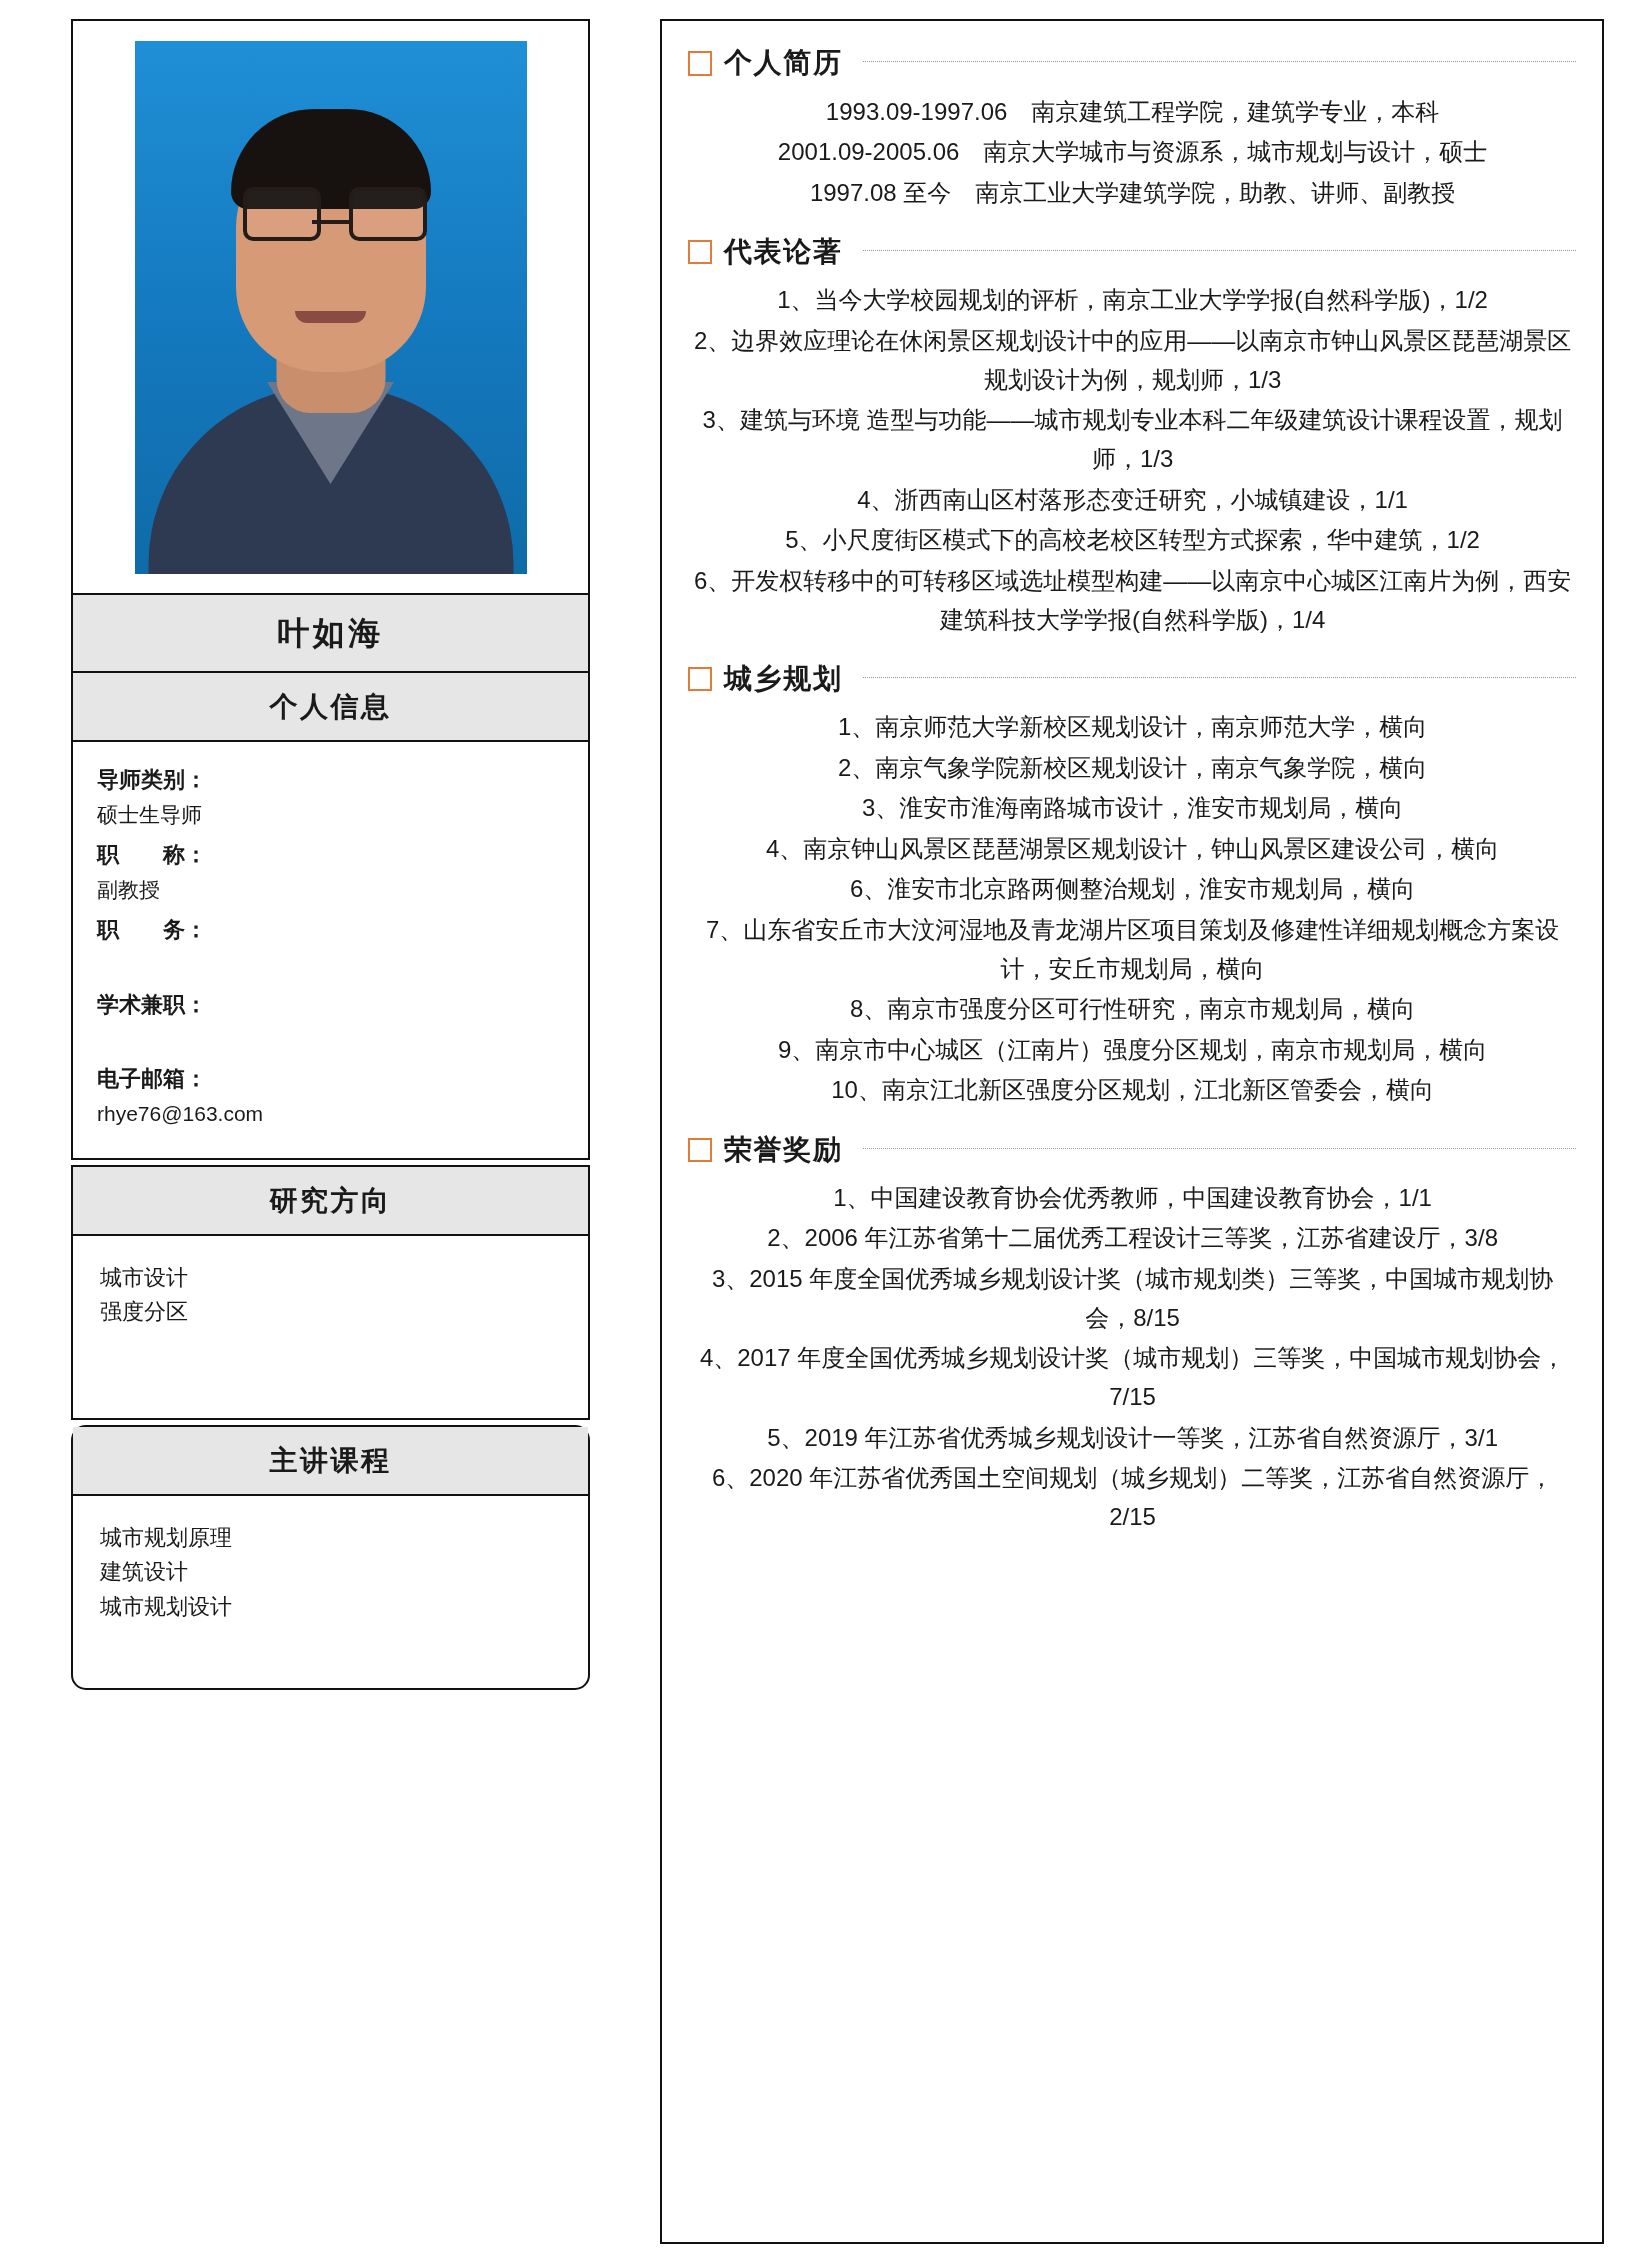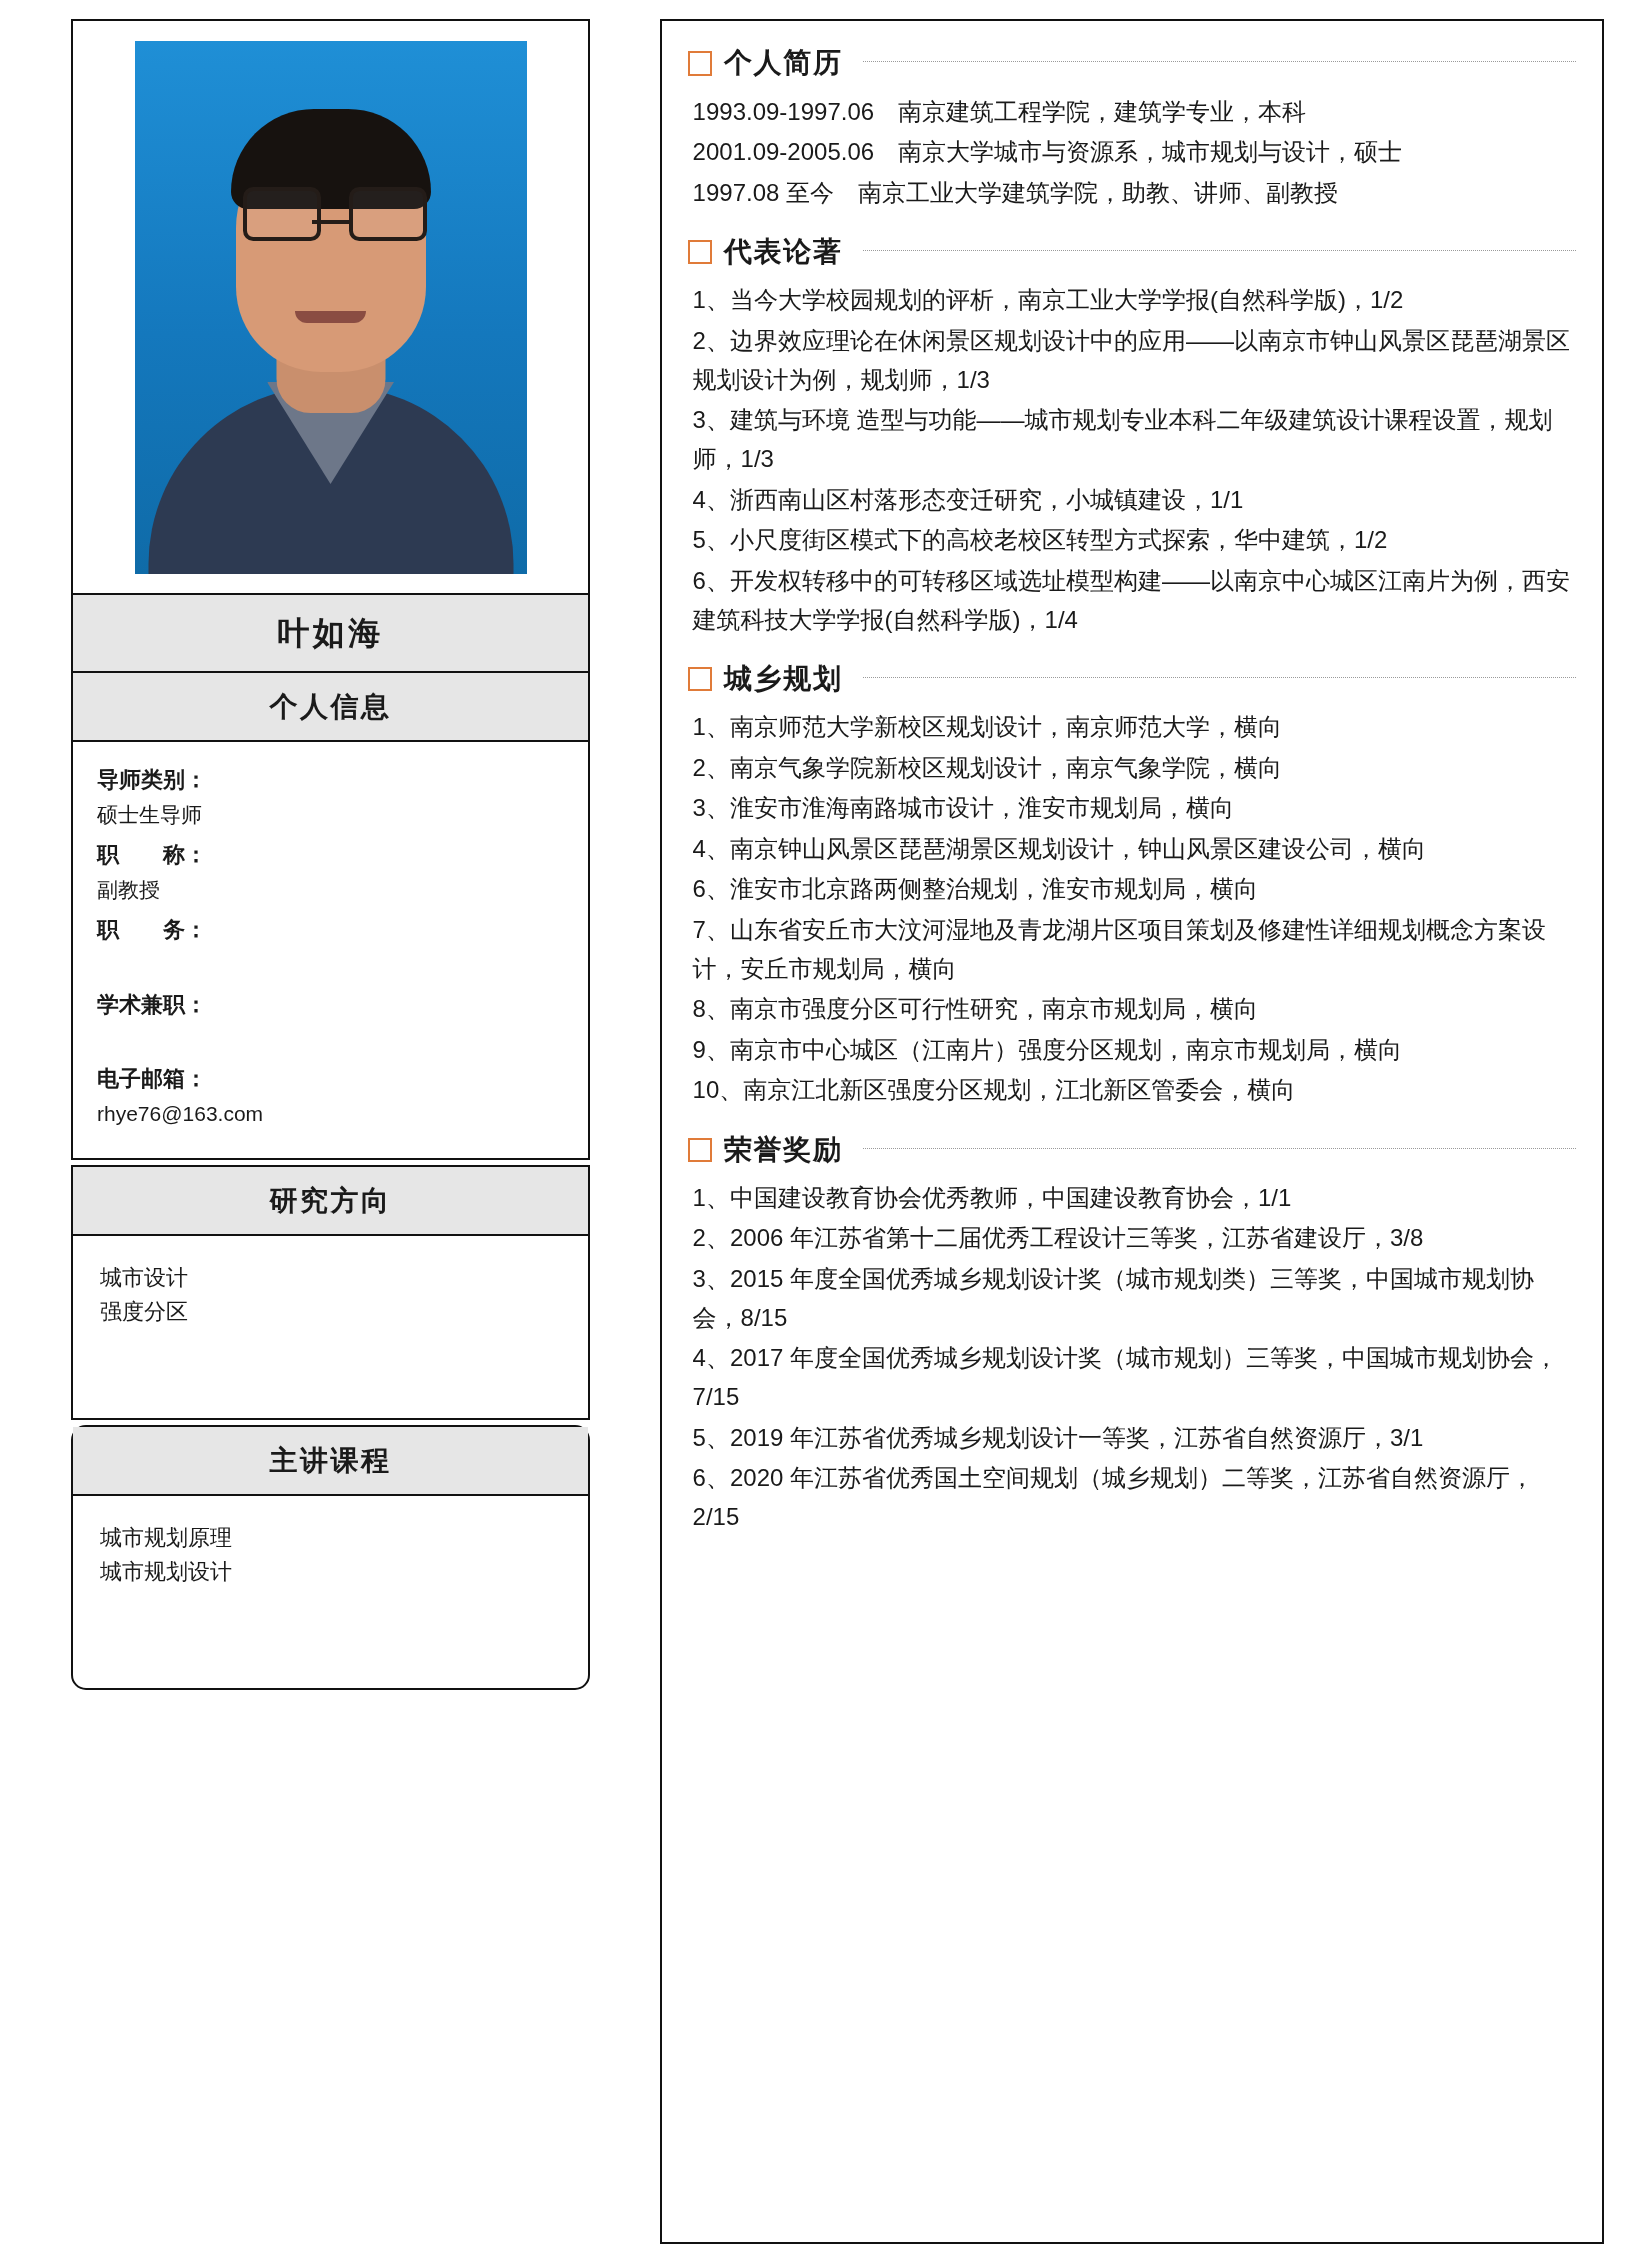--- a/index.html
+++ b/index.html
@@ -211,20 +211,21 @@
     flex: 1 1 auto;
     height: 0;
     border-bottom: 1.7px dotted #9a9a9a;
     margin-left: 8.5px;
     margin-bottom: 3.4px;
   }
   .sec-body {
     font-size: 24px;
     line-height: 1.62;
     padding: 5.1px 3.4px 10.2px 5.1px;
+    text-align: center;
   }
   .sec-body p {
     margin: 0 0 1.7px 0;
     text-indent: 0;
   }
 </style>
 </head>
 <body>
 
 <div class="page">
@@ -273,20 +274,21 @@
       <div class="block-body">
         <div>城市设计</div>
         <div>强度分区</div>
       </div>
     </div>
 
     <div class="panel course-panel">
       <div class="section-bar">主讲课程</div>
       <div class="block-body">
         <div>城市规划原理</div>
+        <div>建筑设计</div>
         <div>城市规划设计</div>
       </div>
     </div>
 
   </div>
 
   <div class="right-col">
 
     <div class="sec-head">
       <span class="sec-sq"></span>

